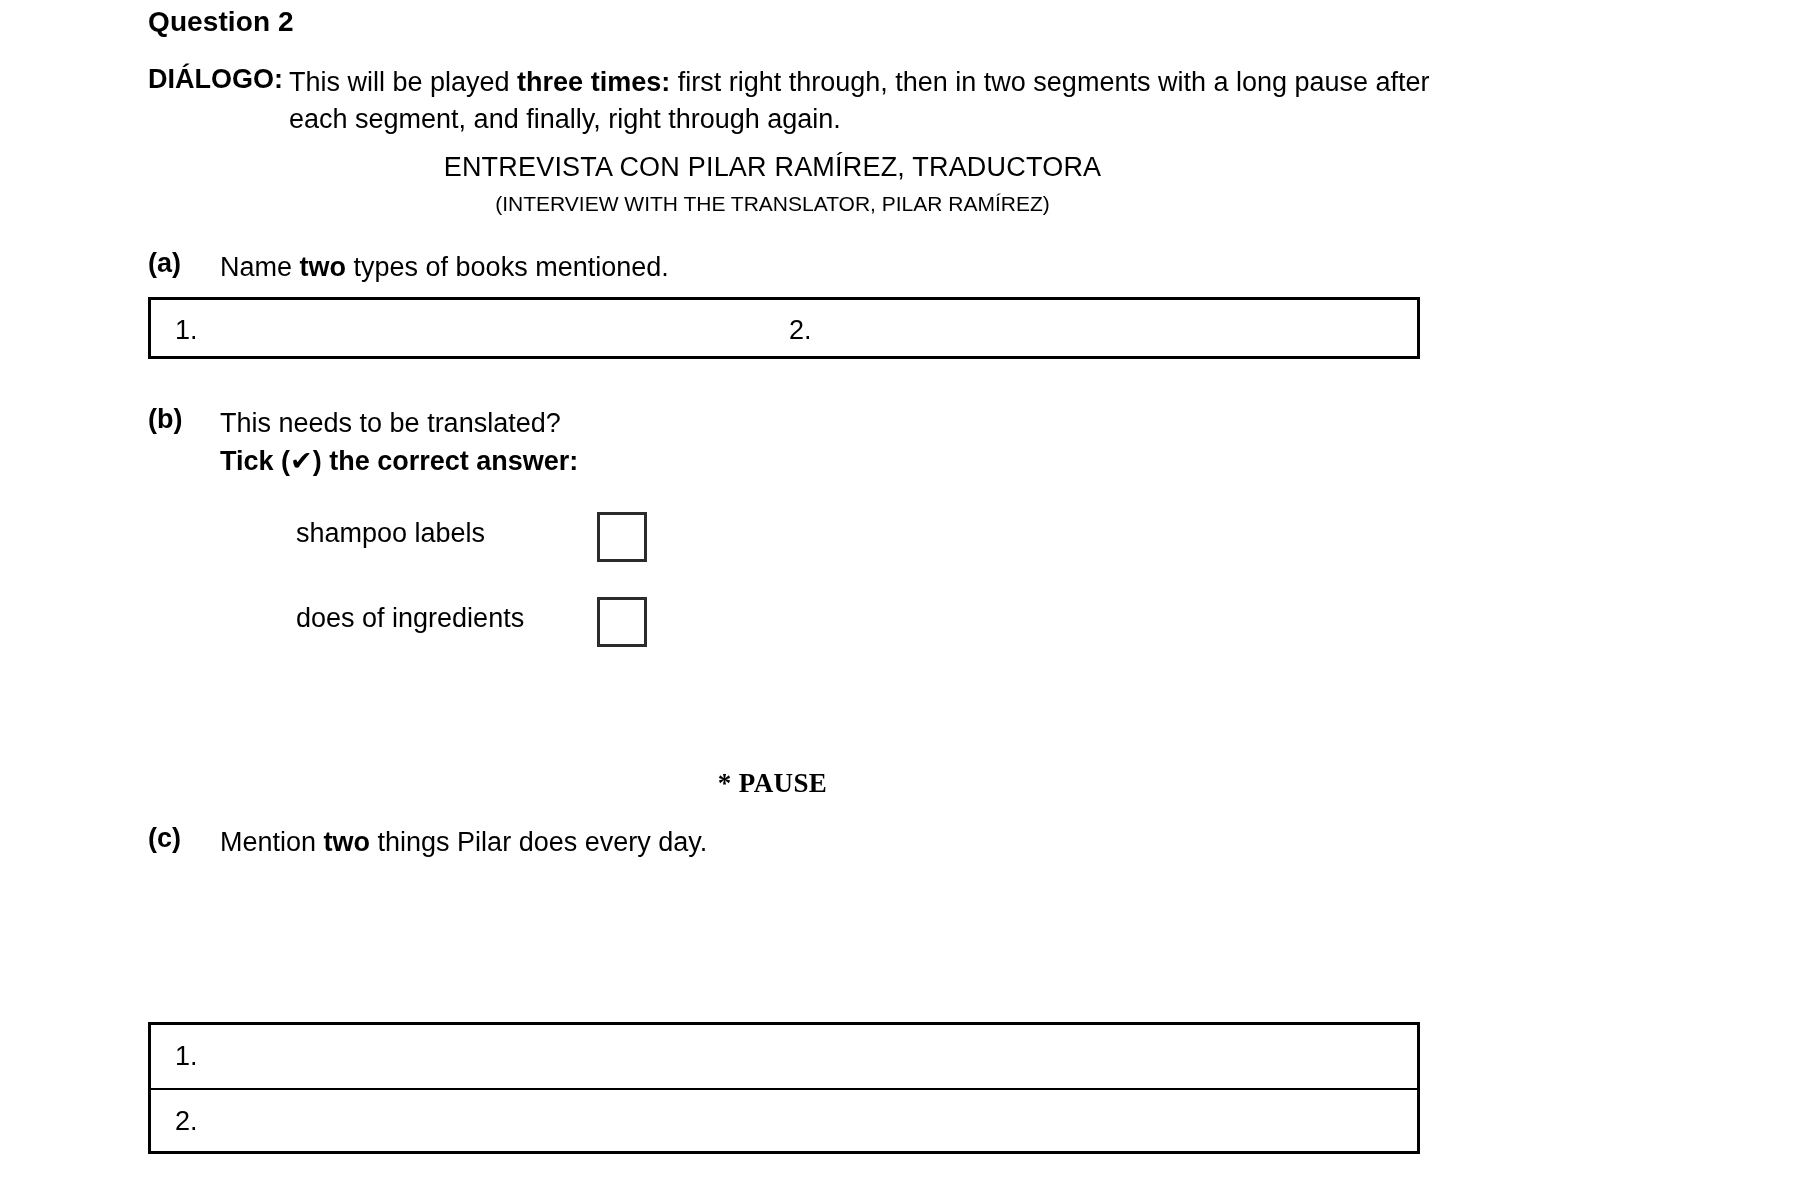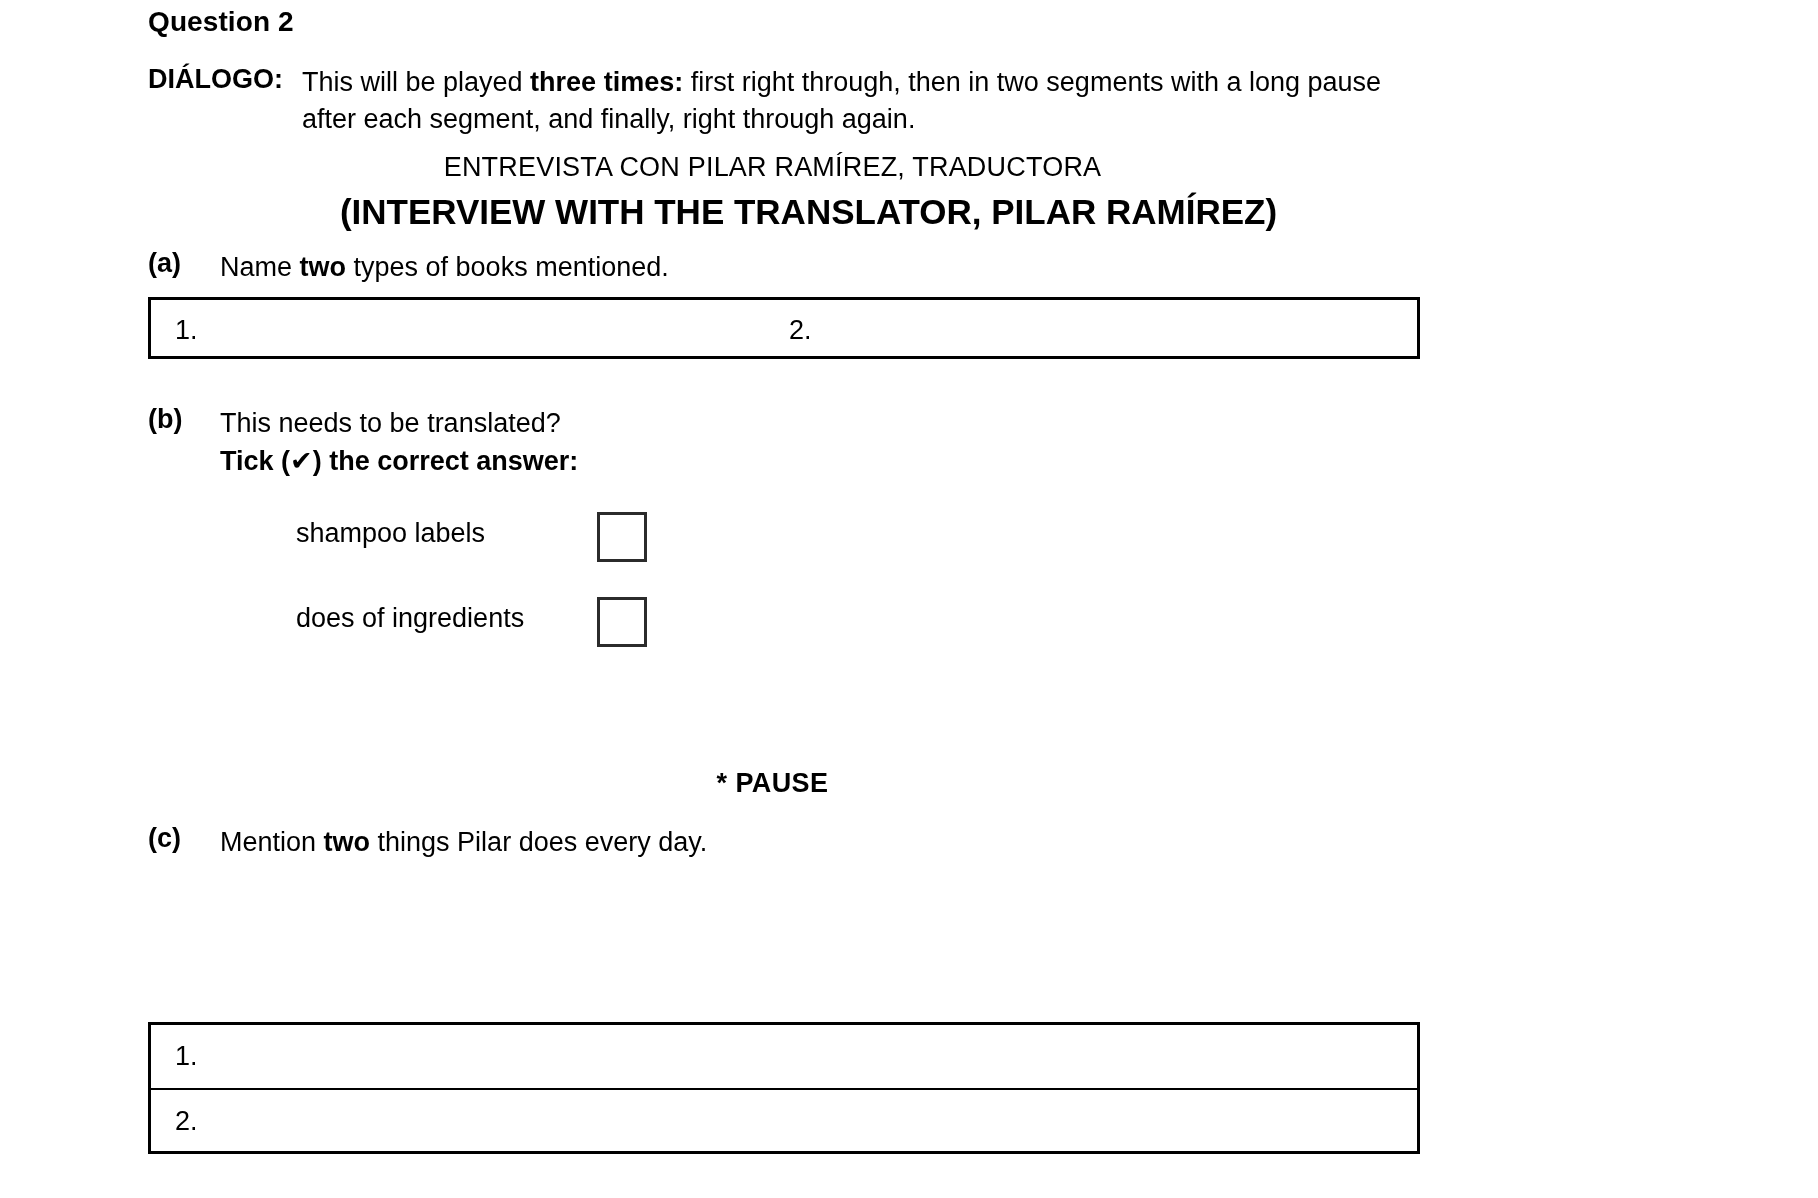--- a/index.html
+++ b/index.html
@@ -42,42 +42,41 @@
   }
   .dialogo-label {
     font-size: 27px;
     font-weight: bold;
     white-space: nowrap;
     flex: 0 0 auto;
   }
   .dialogo-text {
     font-size: 27px;
     line-height: 1.38;
-    margin-left: 19px;
+    margin-left: 6px;
     flex: 1 1 auto;
   }
   .dialogo-text b { font-weight: bold; }
 
   .centre-title {
     left: 0;
     top: 152px;
     width: 1545px;
     text-align: center;
     font-size: 27px;
     font-weight: normal;
     letter-spacing: 0.2px;
   }
   .centre-subtitle {
     left: 0;
     top: 192px;
     width: 1545px;
     text-align: center;
-    font-size: 35px;
-    font-weight: bold;
-    margin-left: 36px;
+    font-size: 21px;
+    font-weight: normal;
   }
 
   
   .part {
     display: flex;
     align-items: flex-start;
   }
   .part-letter {
     font-size: 27px;
     font-weight: bold;
@@ -158,20 +157,21 @@
   }
 
   .pause {
     left: 0;
     top: 768px;
     width: 1545px;
     text-align: center;
     font-size: 27px;
     font-weight: bold;
     letter-spacing: 0.4px;
+    font-family: Liberation Serif, serif;
   }
 
   .tick-glyph { font-family: "DejaVu Sans", sans-serif; font-weight: normal; }
 </style>
 </head>
 <body>
 
 <div class="page">
 
   <div class="abs q-title">Question 2</div>

